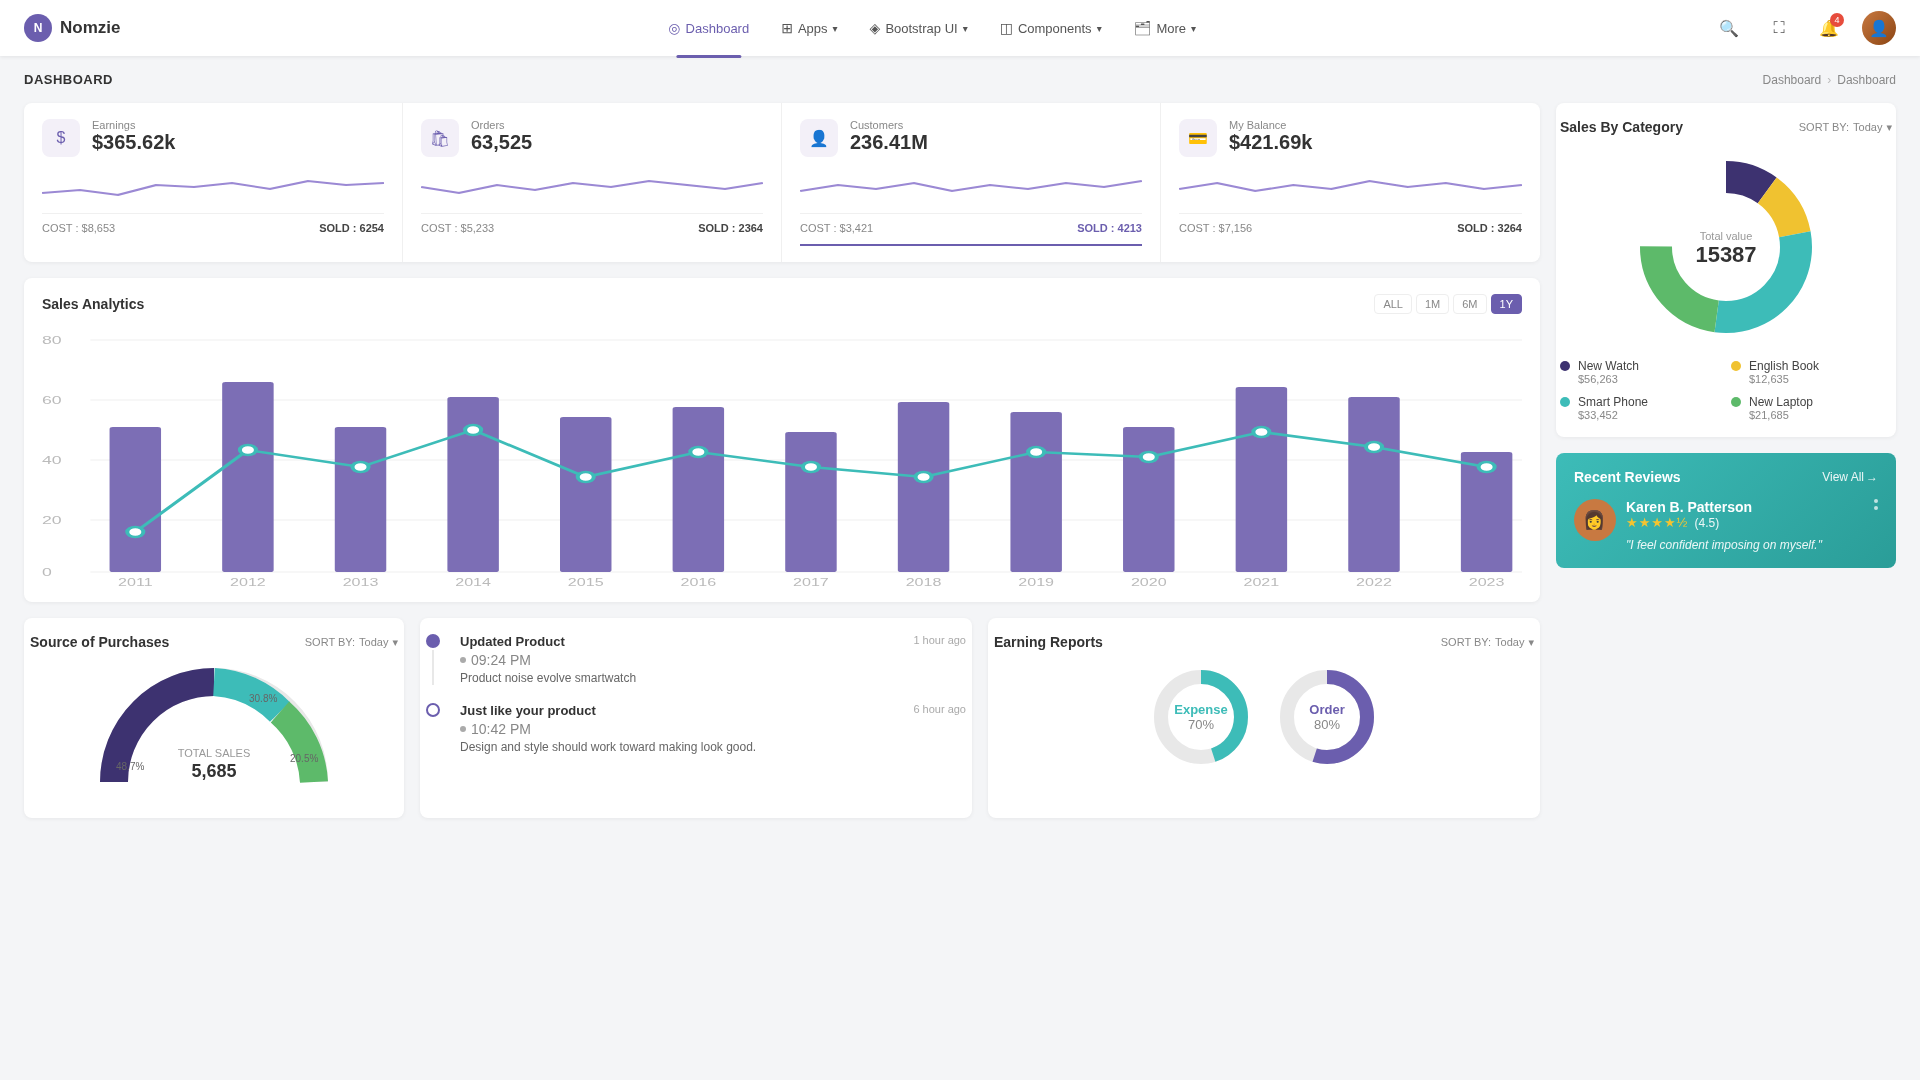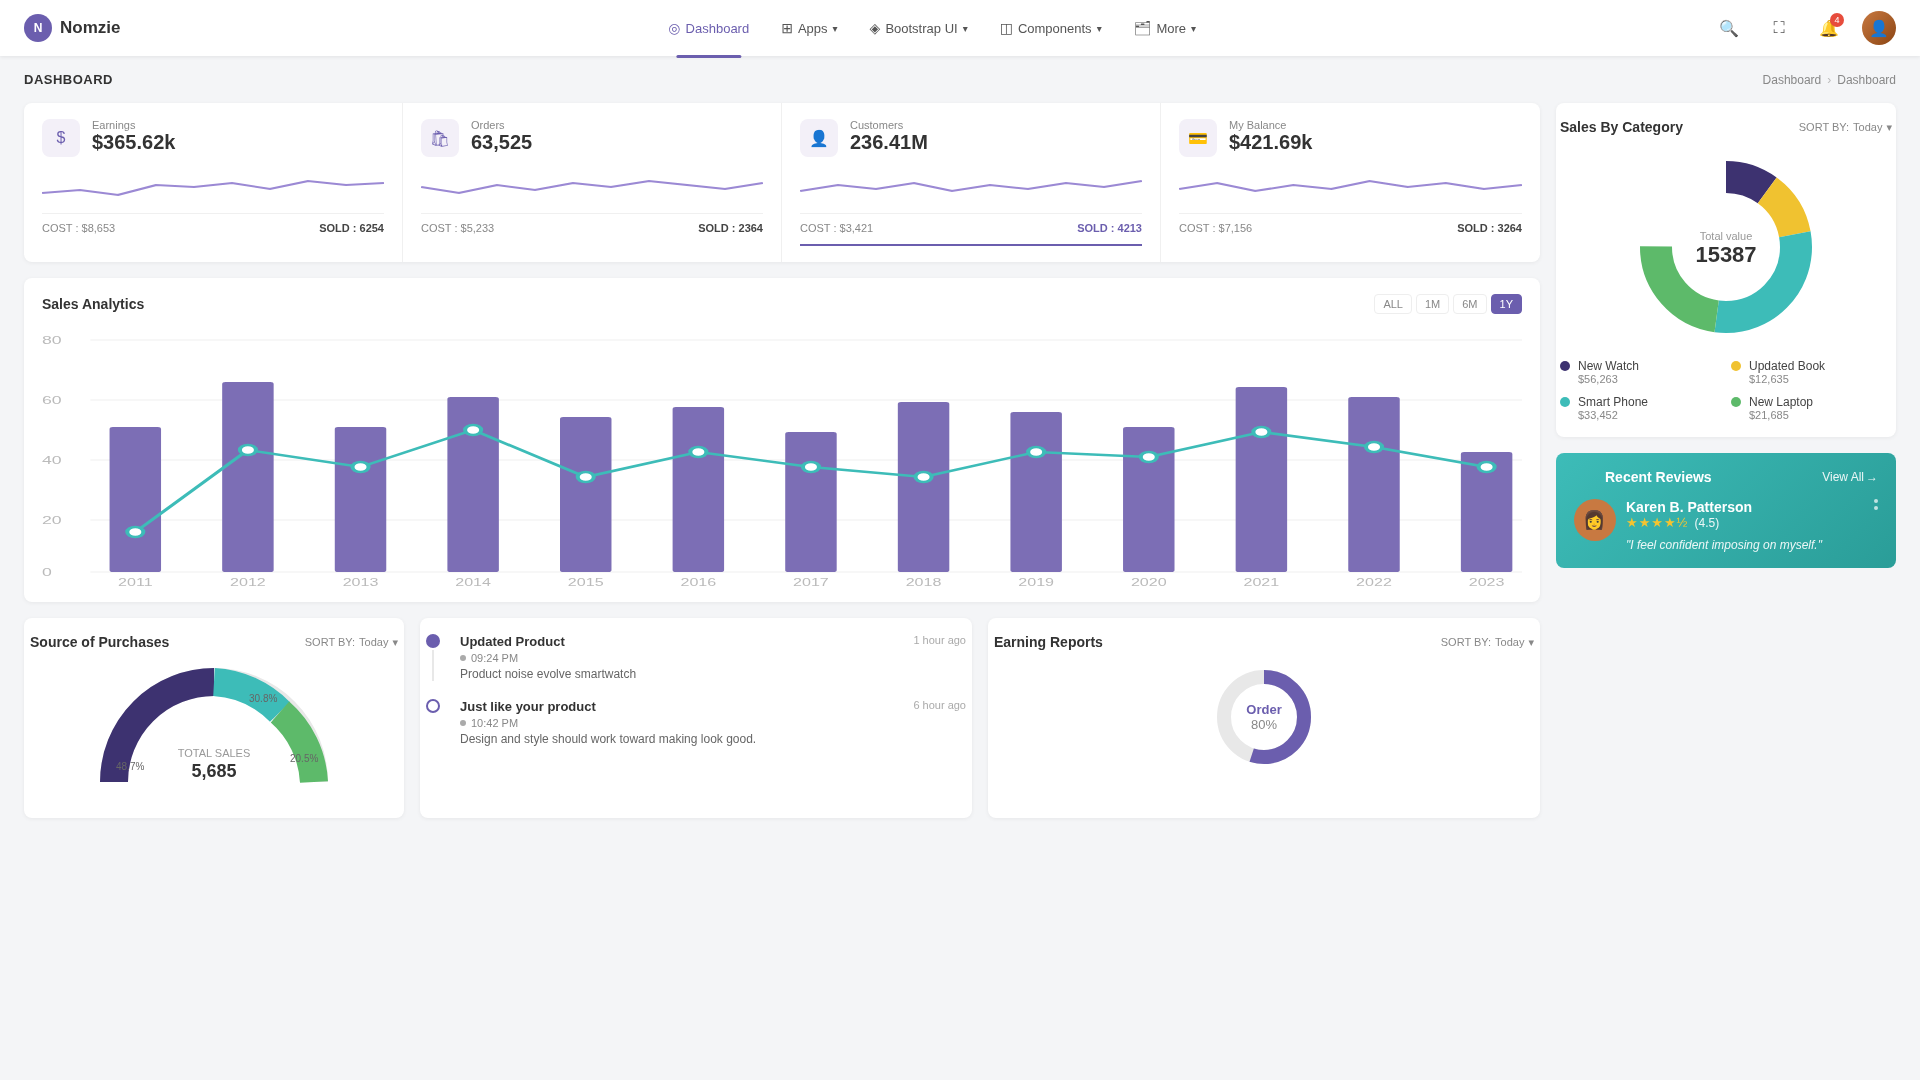--- a/index.html
+++ b/index.html
@@ -268,21 +268,20 @@
       background: linear-gradient(135deg, #3dbcb8, #2a9d98);
       border-radius: 8px;
       padding: 16px 18px;
       color: #fff;
     }
     .reviews-header {
       display: flex;
       align-items: center;
       justify-content: space-between;
       margin-bottom: 14px;
-      margin-left: 31px;
     }
     .reviews-title { font-weight: 600; font-size: 14px; }
     .view-all-link {
       font-size: 12px;
       cursor: pointer;
       opacity: 0.9;
       display: flex; align-items: center; gap: 2px;
     }
     .reviewer {
       display: flex;
@@ -380,21 +379,21 @@
       display: flex;
       justify-content: space-between;
       align-items: flex-start;
     }
     .activity-title { font-weight: 600; font-size: 13px; }
     .activity-time { font-size: 11px; color: #aaa; }
     .activity-sub {
       display: flex;
       align-items: center;
       gap: 5px;
-      font-size: 11px;
+      font-size: 14px;
       color: #888;
       margin: 3px 0;
     }
     .activity-sub-dot { width: 6px; height: 6px; border-radius: 50%; background: #aaa; }
     .activity-desc { font-size: 12px; color: #666; }
 
     
     .earning-row {
       display: flex;
       gap: 16px;
@@ -717,20 +716,30 @@
           <div class="card-header">
             <span class="card-title">Earning Reports</span>
             <div class="sort-by">
               <span>SORT BY:</span>
               <span>Today</span>
               <span>▾</span>
             </div>
           </div>
           <div class="earning-row">
 
+            <div class="donut-mini">
+              <svg width="110" height="110" viewBox="0 0 110 110">
+                <circle cx="55" cy="55" r="40" fill="none" stroke="#e8e8e8" stroke-width="14"></circle>
+                <circle cx="55" cy="55" r="40" fill="none" stroke="#3dbcb8" stroke-width="14" stroke-dasharray="176 251" stroke-dashoffset="63" transform="rotate(-90 55 55)"></circle>
+              </svg>
+              <div class="donut-label">
+                <div class="donut-label-title">Expense</div>
+                <div class="donut-label-pct">70%</div>
+              </div>
+            </div>
 
             <div class="donut-mini">
               <svg width="110" height="110" viewBox="0 0 110 110">
                 <circle cx="55" cy="55" r="40" fill="none" stroke="#e8e8e8" stroke-width="14"></circle>
                 <circle cx="55" cy="55" r="40" fill="none" stroke="#6b5eae" stroke-width="14" stroke-dasharray="201 251" stroke-dashoffset="63" transform="rotate(-90 55 55)"></circle>
               </svg>
               <div class="donut-label">
                 <div class="donut-label-title2">Order</div>
                 <div class="donut-label-pct">80%</div>
               </div>
@@ -770,21 +779,21 @@
           <div class="legend-item">
             <div class="legend-dot" style="background:#3d3270;"></div>
             <div>
               <div class="legend-label">New Watch</div>
               <div class="legend-value">$56,263</div>
             </div>
           </div>
           <div class="legend-item">
             <div class="legend-dot" style="background:#f0c230;"></div>
             <div>
-              <div class="legend-label">Updated Book</div>
+              <div class="legend-label">English Book</div>
               <div class="legend-value">$12,635</div>
             </div>
           </div>
           <div class="legend-item">
             <div class="legend-dot" style="background:#3dbcb8;"></div>
             <div>
               <div class="legend-label">Smart Phone</div>
               <div class="legend-value">$33,452</div>
             </div>
           </div>

